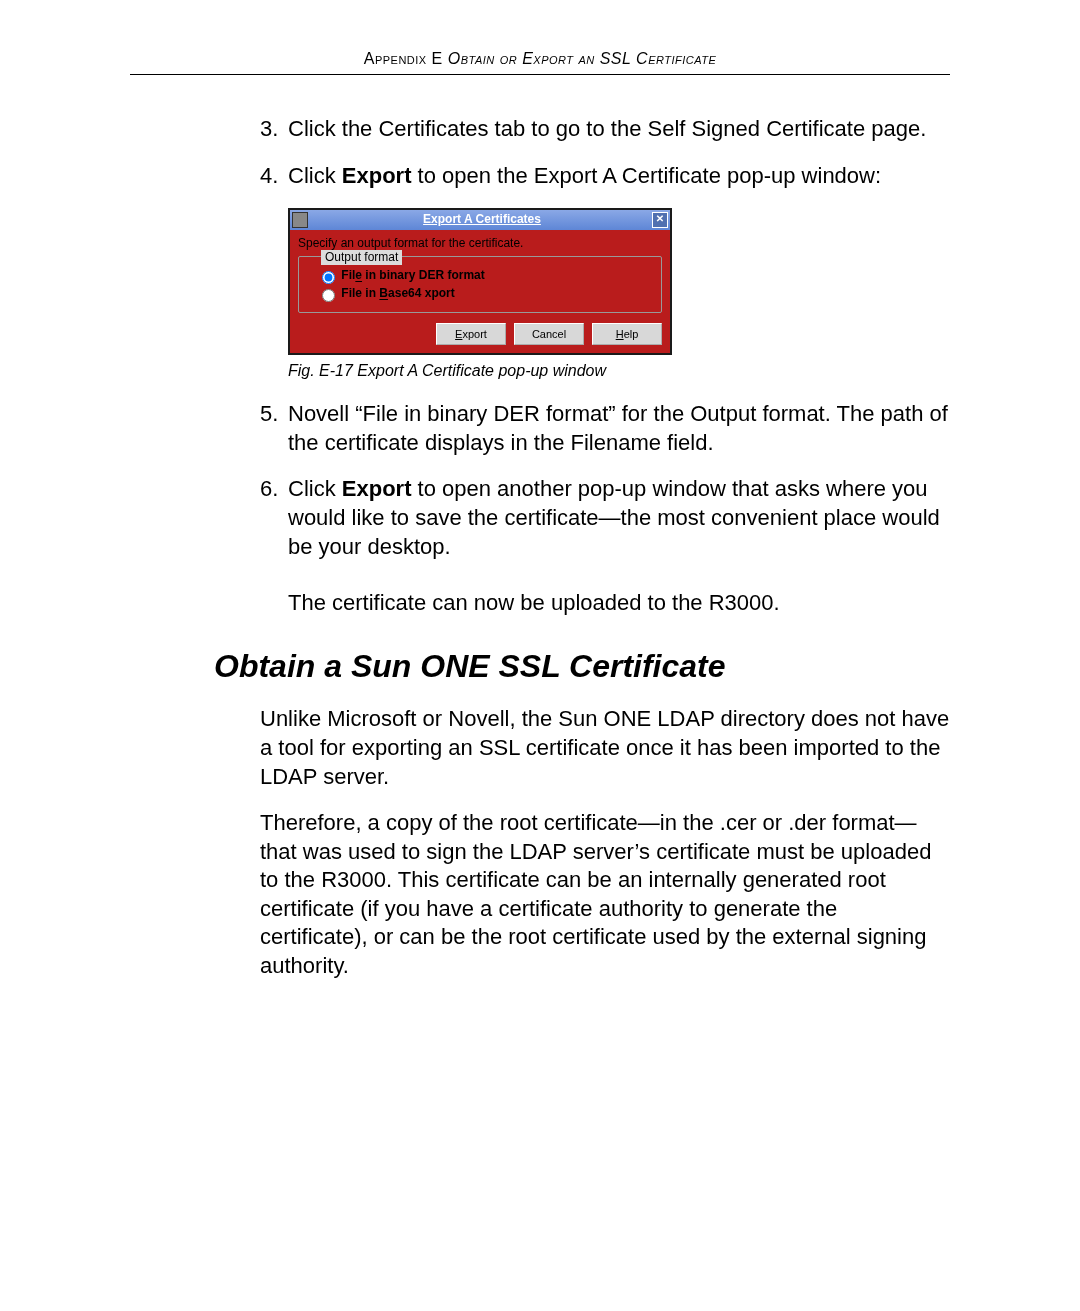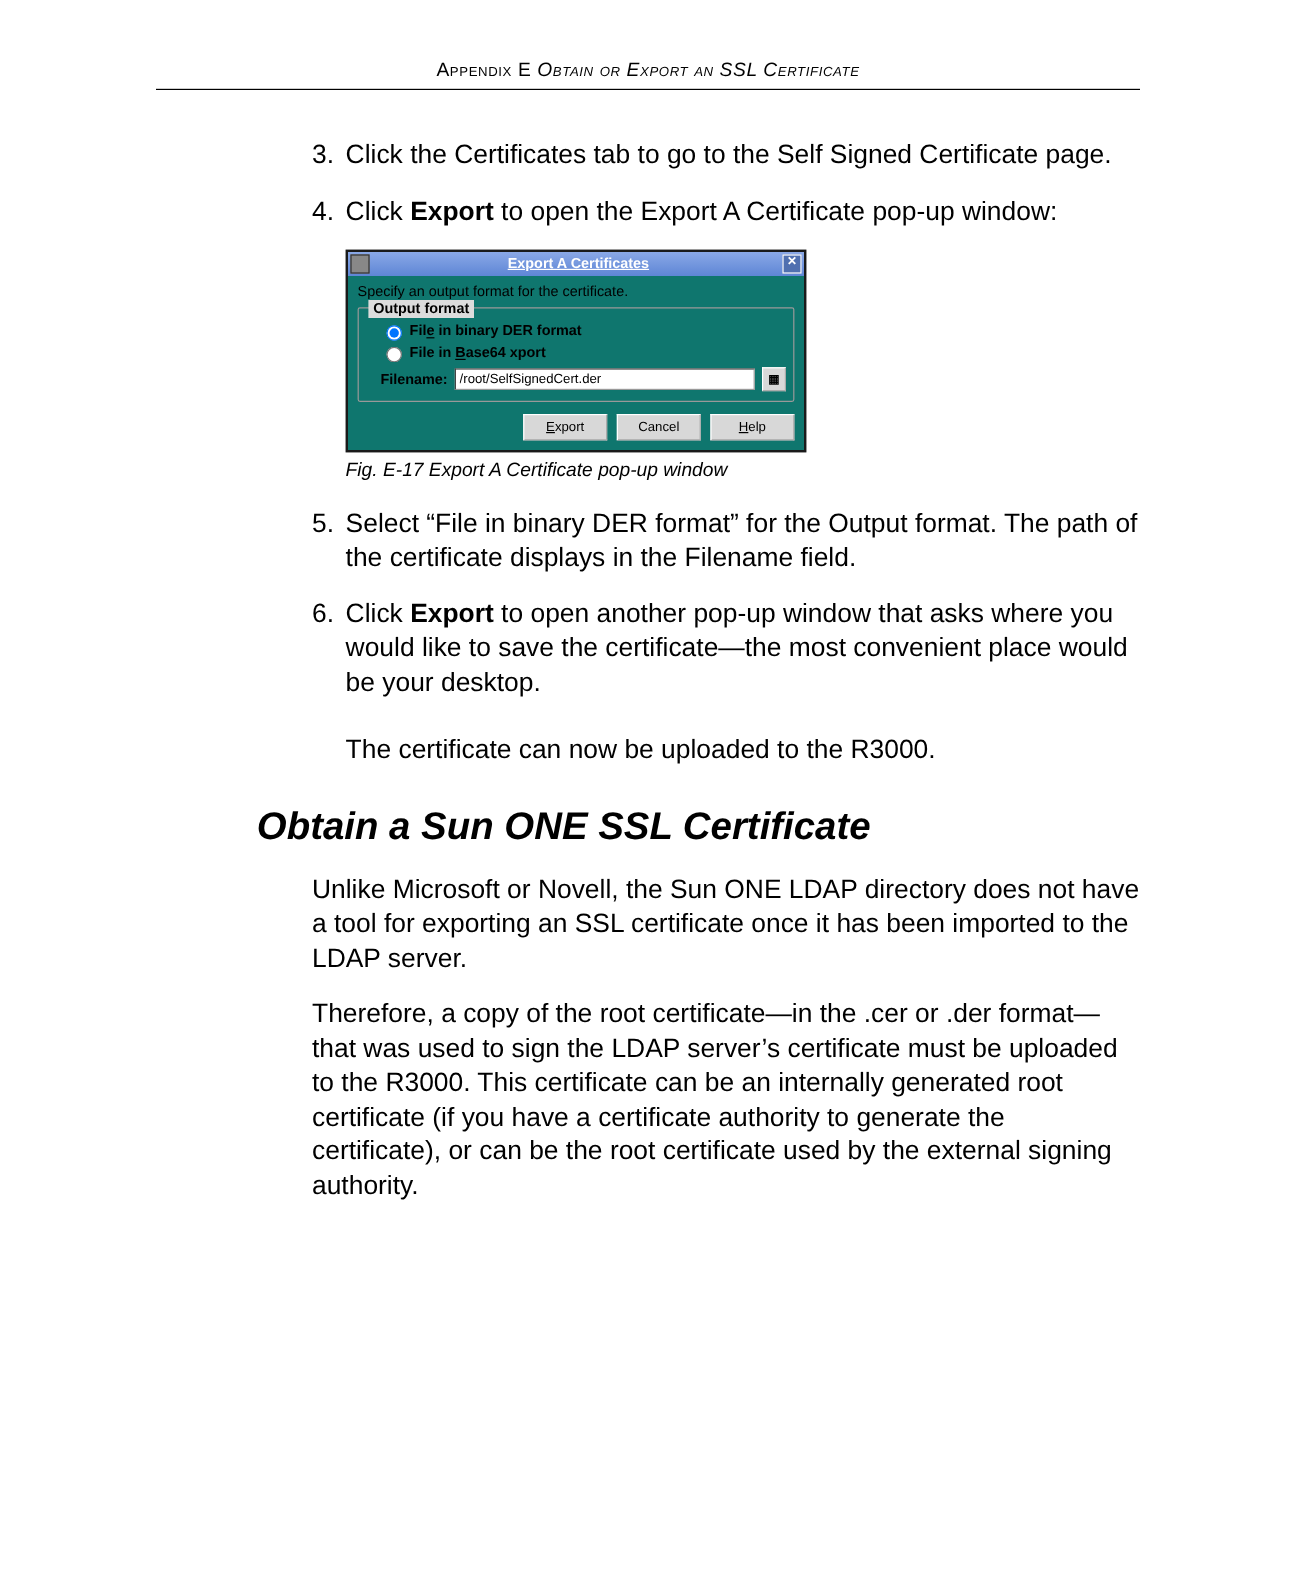--- a/index.html
+++ b/index.html
@@ -105,36 +105,36 @@
     background: #5070b0;
     border: 1px solid #fff;
     color: #fff;
     line-height: 12px;
     text-align: center;
     font-size: 10px;
     cursor: pointer;
   }
   .dialog-body {
     padding: 6px 8px 8px 8px;
-    background: #0f766e;
+    background: #b91c1c;
   }
   .fieldset {
     border: 1px solid #999;
     border-radius: 2px;
     padding: 6px 6px 8px 6px;
     margin-top: 4px;
   }
   .fieldset-legend {
     display: inline-block;
     background: #dcdcdc;
     position: relative;
     top: -13px;
-    left: 2px;
+    left: 16px;
     padding: 0 4px;
-    font-weight: bold;
+    font-weight: normal;
   }
   .radio-row {
     margin: 0 0 2px 12px;
     font-weight: bold;
   }
   .radio-row input { vertical-align: middle; }
   .radio-row .ul { text-decoration: underline; }
   .filename-row {
     margin: 4px 0 0 12px;
     display: flex;
@@ -214,27 +214,20 @@
             <span class="fieldset-legend">Output format</span>
             <div style="margin-top:-10px;">
               <div class="radio-row">
                 <input type="radio" checked="" style="">
                 <span>Fil</span><span class="ul">e</span><span> in binary DER format</span>
               </div>
               <div class="radio-row">
                 <input type="radio" style="">
                 <span>File in </span><span class="ul">B</span><span>ase64 xport</span>
               </div>
-              <div class="filename-row">
-                <span>Filename:</span>
-                <input class="filename-input" value="/root/SelfSignedCert.der" style="">
-                <div class="browse-btn">
-                  <span>▦</span>
-                </div>
-              </div>
             </div>
           </div>
           <div class="button-row">
             <div class="btn">
                 <span class="ul">E</span>
                 <span>xport</span>
               </div>
             <div class="btn">
                 <span>Cancel</span>
               </div>
@@ -245,21 +238,21 @@
           </div>
         </div>
       </div>
     </div>
 
     <div class="caption">Fig. E-17  Export A Certificate pop-up window</div>
 
     <ol class="steps">
       <li>
         <span class="num">5.</span>
-        <span>Select “File in binary DER format” for the Output format. The path of the certificate displays in the Filename field.</span>
+        <span>Novell “File in binary DER format” for the Output format. The path of the certificate displays in the Filename field.</span>
       </li>
       <li>
         <span class="num">6.</span>
         <span>
           <span>Click </span><b>Export</b><span> to open another pop-up window that asks where you would like to save the certificate—the most convenient place would be your desktop.</span>
         </span>
         <div class="para" style="margin-top:28px;">The certificate can now be uploaded to the R3000.</div>
       </li>
     </ol>
 

